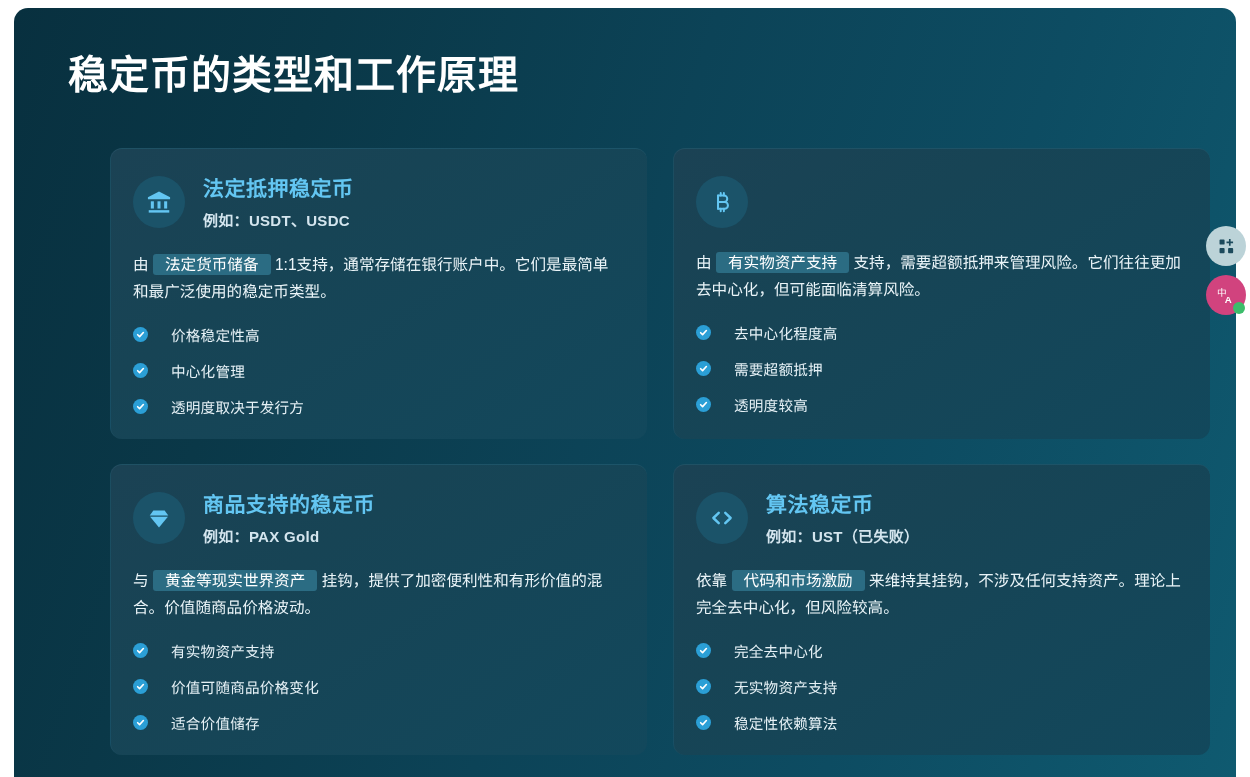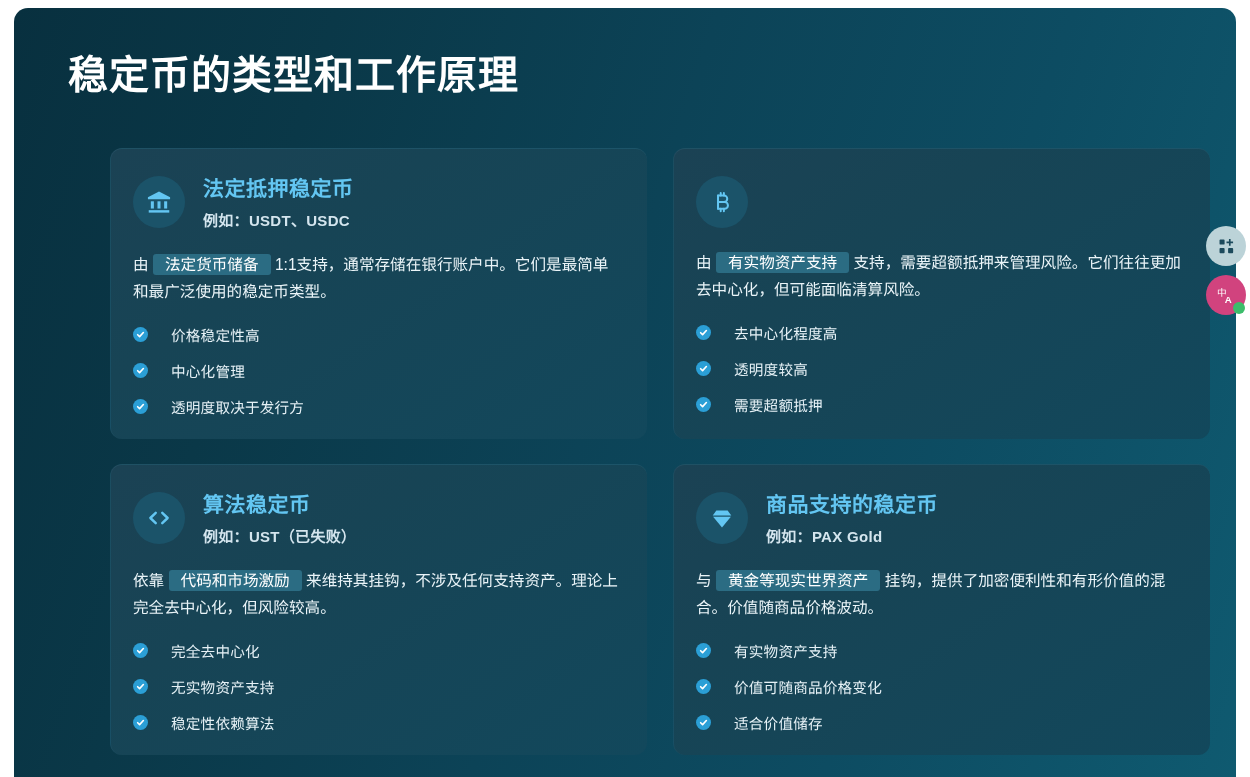--- a/index.html
+++ b/index.html
@@ -265,29 +265,75 @@
                 </svg>
             </span>
             <span>去中心化程度高</span>
           </li>
           <li class="feat-item">
             <span class="check">
               <svg width="9" height="9" viewBox="0 0 12 12" fill="none" stroke="#ffffff" stroke-width="2.2" stroke-linecap="round" stroke-linejoin="round">
                   <path d="M2.2 6.3 4.8 8.8 9.8 3.4"></path>
                 </svg>
             </span>
+            <span>需要超额抵押</span>
+          </li>
+          <li class="feat-item">
+            <span class="check">
+              <svg width="9" height="9" viewBox="0 0 12 12" fill="none" stroke="#ffffff" stroke-width="2.2" stroke-linecap="round" stroke-linejoin="round">
+                  <path d="M2.2 6.3 4.8 8.8 9.8 3.4"></path>
+                </svg>
+            </span>
             <span>透明度较高</span>
           </li>
-          <li class="feat-item">
-            <span class="check">
-              <svg width="9" height="9" viewBox="0 0 12 12" fill="none" stroke="#ffffff" stroke-width="2.2" stroke-linecap="round" stroke-linejoin="round">
-                  <path d="M2.2 6.3 4.8 8.8 9.8 3.4"></path>
-                </svg>
-            </span>
-            <span>需要超额抵押</span>
+        </ul>
+      </section>
+
+      <section class="card">
+        <div class="card-head">
+          <span class="icon-circle">
+            <svg width="28" height="28" viewBox="0 0 24 24" fill="#63c6f2" aria-hidden="true">
+              <path d="M7.2 5.6h9.6l3.2 4.2H4z"></path>
+              <path d="M4.4 10.9h15.2L12 20.2z"></path>
+            </svg>
+          </span>
+          <div class="head-text">
+            <div class="card-title">商品支持的稳定币</div>
+            <div class="card-sub">例如：PAX Gold</div>
+          </div>
+        </div>
+        <p class="card-body">
+          <span>与</span>
+          <span class="hl">黄金等现实世界资产</span>
+          <span>挂钩，提供了加密便利性和有形价值的混合。价值随商品价格波动。</span>
+        </p>
+        <ul class="feat-list">
+          <li class="feat-item">
+            <span class="check">
+              <svg width="9" height="9" viewBox="0 0 12 12" fill="none" stroke="#ffffff" stroke-width="2.2" stroke-linecap="round" stroke-linejoin="round">
+                  <path d="M2.2 6.3 4.8 8.8 9.8 3.4"></path>
+                </svg>
+            </span>
+            <span>有实物资产支持</span>
+          </li>
+          <li class="feat-item">
+            <span class="check">
+              <svg width="9" height="9" viewBox="0 0 12 12" fill="none" stroke="#ffffff" stroke-width="2.2" stroke-linecap="round" stroke-linejoin="round">
+                  <path d="M2.2 6.3 4.8 8.8 9.8 3.4"></path>
+                </svg>
+            </span>
+            <span>价值可随商品价格变化</span>
+          </li>
+          <li class="feat-item">
+            <span class="check">
+              <svg width="9" height="9" viewBox="0 0 12 12" fill="none" stroke="#ffffff" stroke-width="2.2" stroke-linecap="round" stroke-linejoin="round">
+                  <path d="M2.2 6.3 4.8 8.8 9.8 3.4"></path>
+                </svg>
+            </span>
+            <span>适合价值储存</span>
           </li>
         </ul>
       </section>
 
       <section class="card">
         <div class="card-head">
           <span class="icon-circle">
             <svg width="28" height="28" viewBox="0 0 24 24" fill="none" stroke="#63c6f2" stroke-width="2.1" stroke-linecap="round" stroke-linejoin="round" aria-hidden="true">
               <path d="M9.2 7.6 4.6 12l4.6 4.4"></path>
               <path d="M14.8 7.6 19.4 12l-4.6 4.4"></path>
@@ -324,66 +370,20 @@
             <span class="check">
               <svg width="9" height="9" viewBox="0 0 12 12" fill="none" stroke="#ffffff" stroke-width="2.2" stroke-linecap="round" stroke-linejoin="round">
                   <path d="M2.2 6.3 4.8 8.8 9.8 3.4"></path>
                 </svg>
             </span>
             <span>稳定性依赖算法</span>
           </li>
         </ul>
       </section>
 
-      <section class="card">
-        <div class="card-head">
-          <span class="icon-circle">
-            <svg width="28" height="28" viewBox="0 0 24 24" fill="#63c6f2" aria-hidden="true">
-              <path d="M7.2 5.6h9.6l3.2 4.2H4z"></path>
-              <path d="M4.4 10.9h15.2L12 20.2z"></path>
-            </svg>
-          </span>
-          <div class="head-text">
-            <div class="card-title">商品支持的稳定币</div>
-            <div class="card-sub">例如：PAX Gold</div>
-          </div>
-        </div>
-        <p class="card-body">
-          <span>与</span>
-          <span class="hl">黄金等现实世界资产</span>
-          <span>挂钩，提供了加密便利性和有形价值的混合。价值随商品价格波动。</span>
-        </p>
-        <ul class="feat-list">
-          <li class="feat-item">
-            <span class="check">
-              <svg width="9" height="9" viewBox="0 0 12 12" fill="none" stroke="#ffffff" stroke-width="2.2" stroke-linecap="round" stroke-linejoin="round">
-                  <path d="M2.2 6.3 4.8 8.8 9.8 3.4"></path>
-                </svg>
-            </span>
-            <span>有实物资产支持</span>
-          </li>
-          <li class="feat-item">
-            <span class="check">
-              <svg width="9" height="9" viewBox="0 0 12 12" fill="none" stroke="#ffffff" stroke-width="2.2" stroke-linecap="round" stroke-linejoin="round">
-                  <path d="M2.2 6.3 4.8 8.8 9.8 3.4"></path>
-                </svg>
-            </span>
-            <span>价值可随商品价格变化</span>
-          </li>
-          <li class="feat-item">
-            <span class="check">
-              <svg width="9" height="9" viewBox="0 0 12 12" fill="none" stroke="#ffffff" stroke-width="2.2" stroke-linecap="round" stroke-linejoin="round">
-                  <path d="M2.2 6.3 4.8 8.8 9.8 3.4"></path>
-                </svg>
-            </span>
-            <span>适合价值储存</span>
-          </li>
-        </ul>
-      </section>
-
     </div>
   </div>
 
   <div class="float-stack" style="position:absolute; right:0px; top:226px;">
 
     <div class="float-btn widget">
       <svg width="19" height="19" viewBox="0 0 24 24" fill="#1c4a5c" aria-hidden="true">
         <rect x="3.2" y="3.2" width="6.4" height="6.4" rx="1.1"></rect>
         <rect x="3.2" y="14" width="6.4" height="6.4" rx="1.1"></rect>
         <rect x="14" y="14" width="6.4" height="6.4" rx="1.1"></rect>

